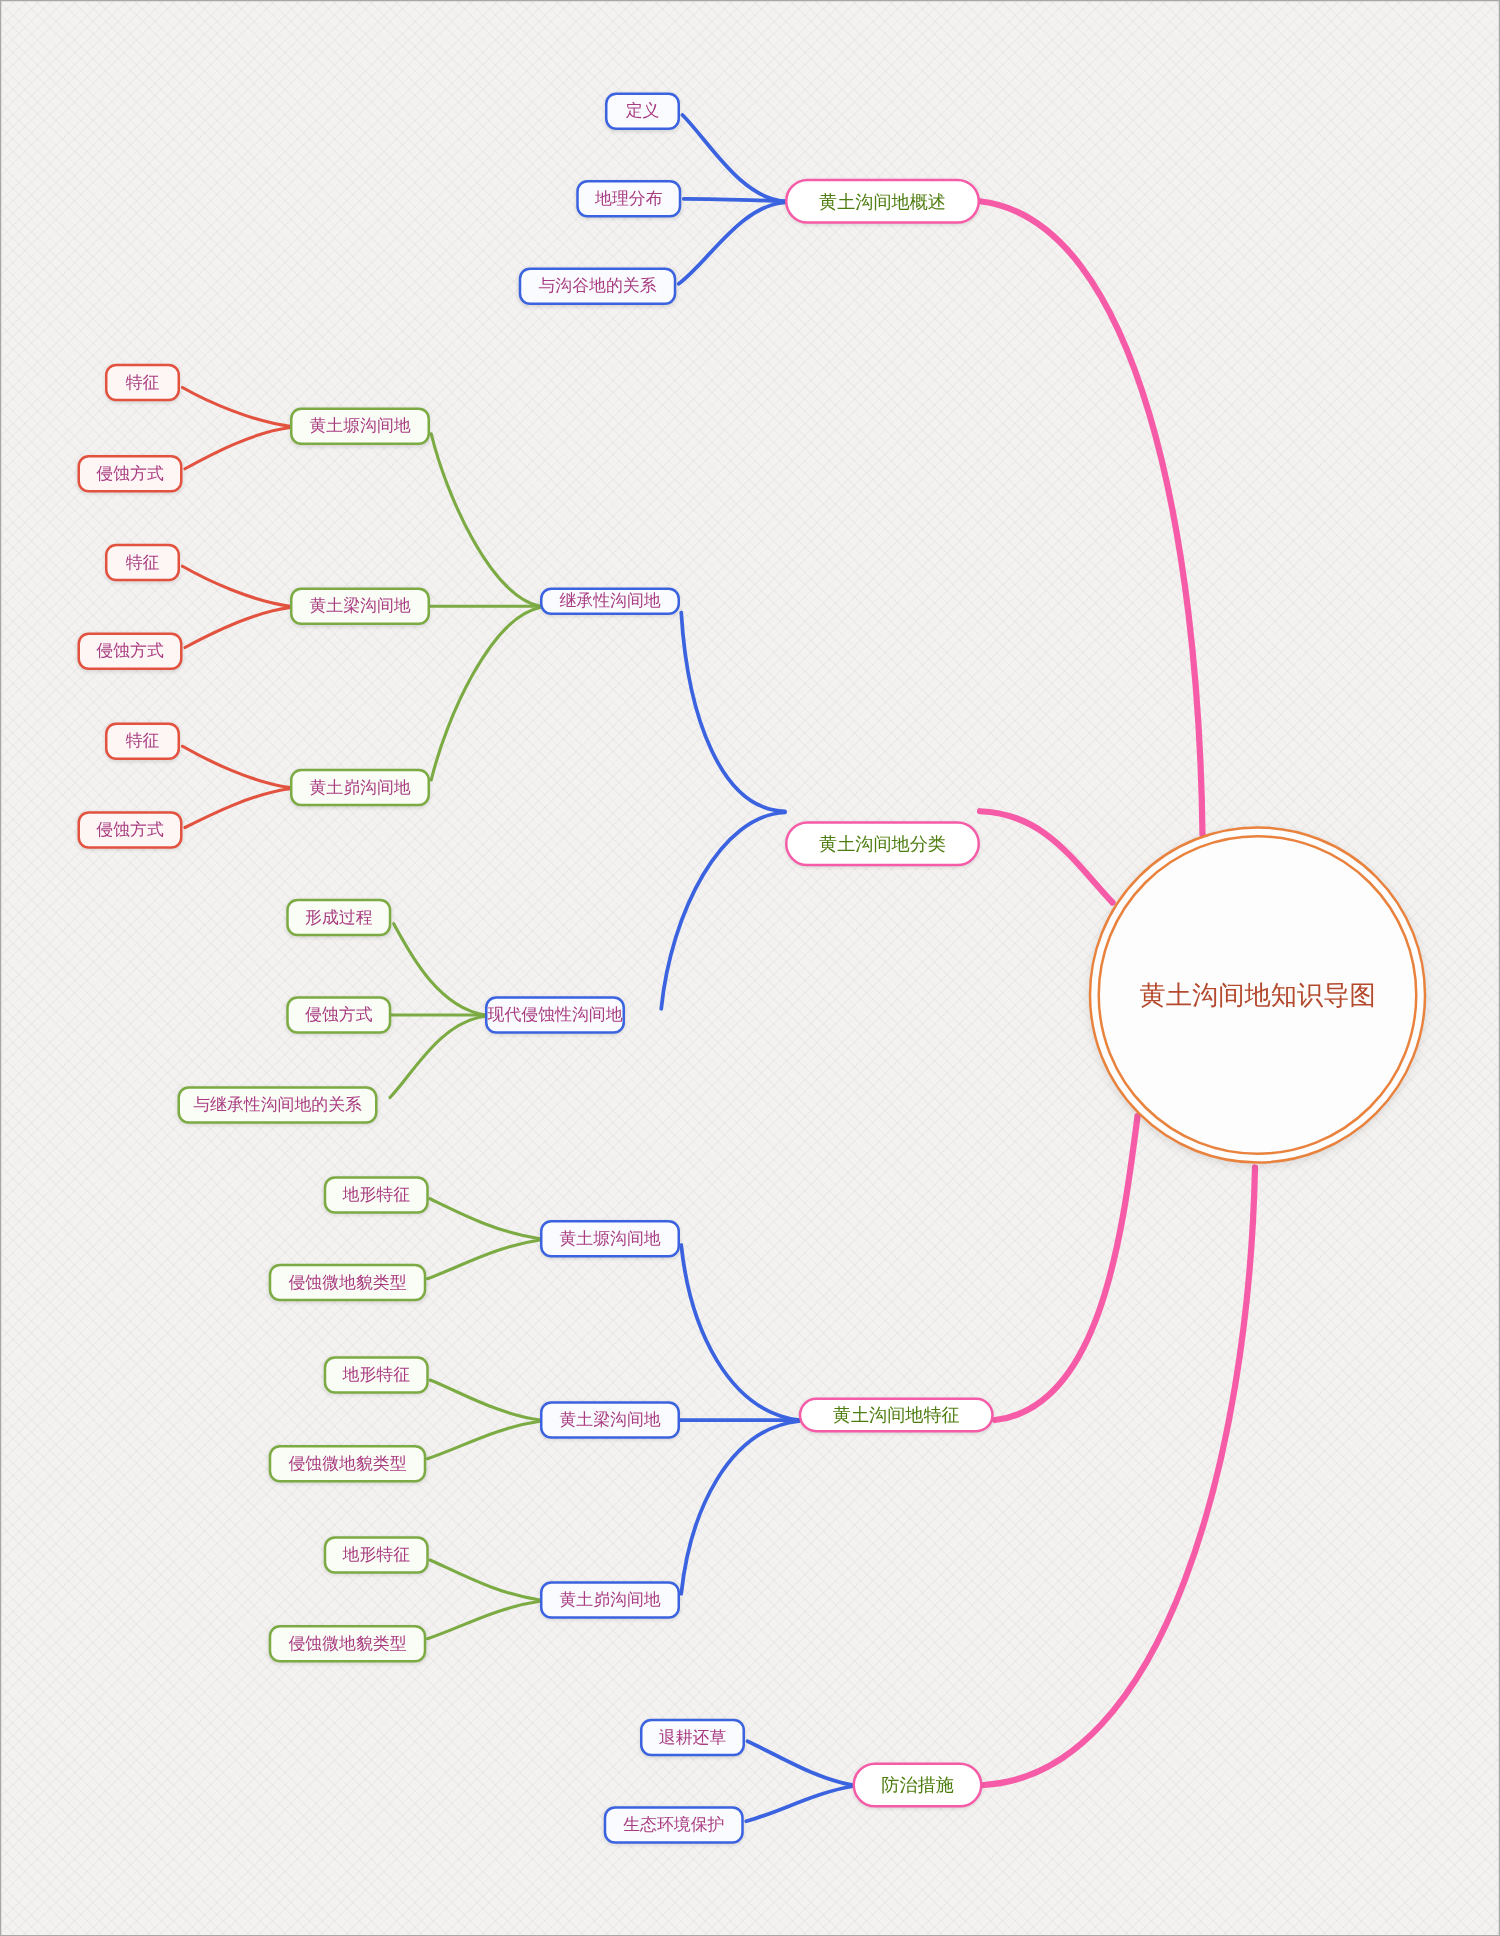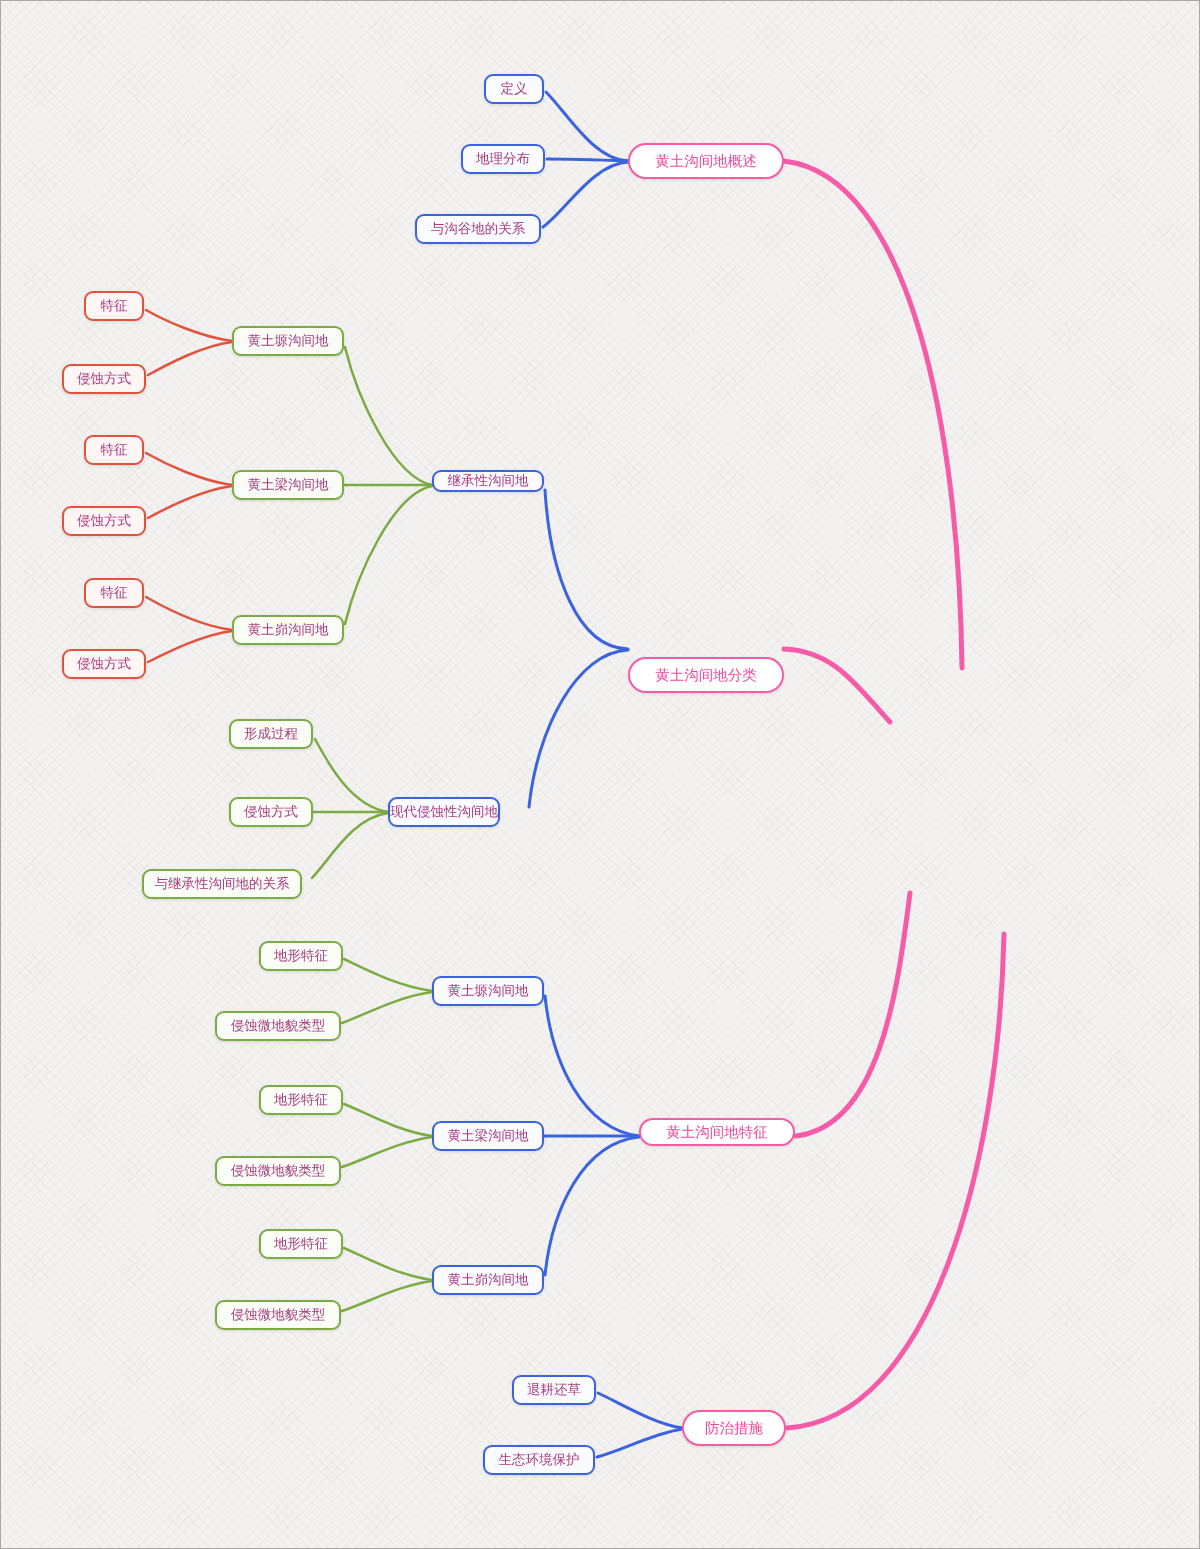--- a/index.html
+++ b/index.html
@@ -15,21 +15,21 @@
   svg.links { position:absolute; left:0; top:0; pointer-events:none; }
   .node {
     position:absolute; box-sizing:border-box; display:flex; align-items:center;
     justify-content:center; white-space:nowrap; font-size:13.5px; color:#a83b80;
     border:2px solid #888; border-radius:9px; background:#fff;
     box-shadow:0 1px 3px rgba(60,60,60,.14); cursor:pointer;text-align:center;
   }
   .blue  { border-color:#3b63e0; background:#fafbff; }
   .green { border-color:#7cab44; background:#fafdf5; }
   .red   { border-color:#e2523f; background:#fef6f5; }
-  .pink  { border-color:#f65ba7; background:#ffffff; border-radius:19px; font-size:14.5px; color:#ec4899; }
+  .pink  { border-color:#f65ba7; background:#ffffff; border-radius:19px; font-size:14.5px; color:#4d7c0f; }
   .center-circle {
     position:absolute; left:870px; top:660px; width:270px; height:270px;
     box-sizing:border-box; border-radius:50%; border:2px solid #e8823d;
     background:#fefdfd; display:flex; align-items:center; justify-content:center;
     box-shadow:0 2px 8px rgba(0,0,0,.10); cursor:pointer;
   }
   .center-inner { position:absolute; inset:5px; border-radius:50%; border:2px solid #e8823d; }
   .center-label { position:relative; z-index:1; font-size:21px; color:#b34a2e; }
 </style>
 </head>
@@ -73,20 +73,24 @@
     <g stroke="#e2523f" stroke-width="2.5" fill="none" stroke-linecap="round">
       <path d="M231 340 C201 336 166 321 145 309"></path>
       <path d="M231 341 C201 345 169 362 147 374"></path>
       <path d="M231 484 C201 480 166 464 145 452"></path>
       <path d="M231 485 C201 489 169 505 147 517"></path>
       <path d="M231 629 C201 625 166 608 145 596"></path>
       <path d="M231 630 C201 634 169 650 147 661"></path>
     </g>
   </svg>
 
+  <div class="center-circle">
+    <div class="center-inner"></div>
+    <span class="center-label">黄土沟间地知识导图</span>
+  </div>
 
   <div class="node pink" style="left:627px;top:142px;width:156px;height:36px">黄土沟间地概述</div>
   <div class="node pink" style="left:627px;top:656px;width:156px;height:36px">黄土沟间地分类</div>
   <div class="node pink" style="left:638px;top:1117px;width:156px;height:28px">黄土沟间地特征</div>
   <div class="node pink" style="left:681px;top:1409px;width:104px;height:36px">防治措施</div>
 
   <div class="node blue" style="left:483px;top:73px;width:60px;height:30px">定义</div>
   <div class="node blue" style="left:460px;top:143px;width:84px;height:30px">地理分布</div>
   <div class="node blue" style="left:414px;top:213px;width:126px;height:30px">与沟谷地的关系</div>
 

